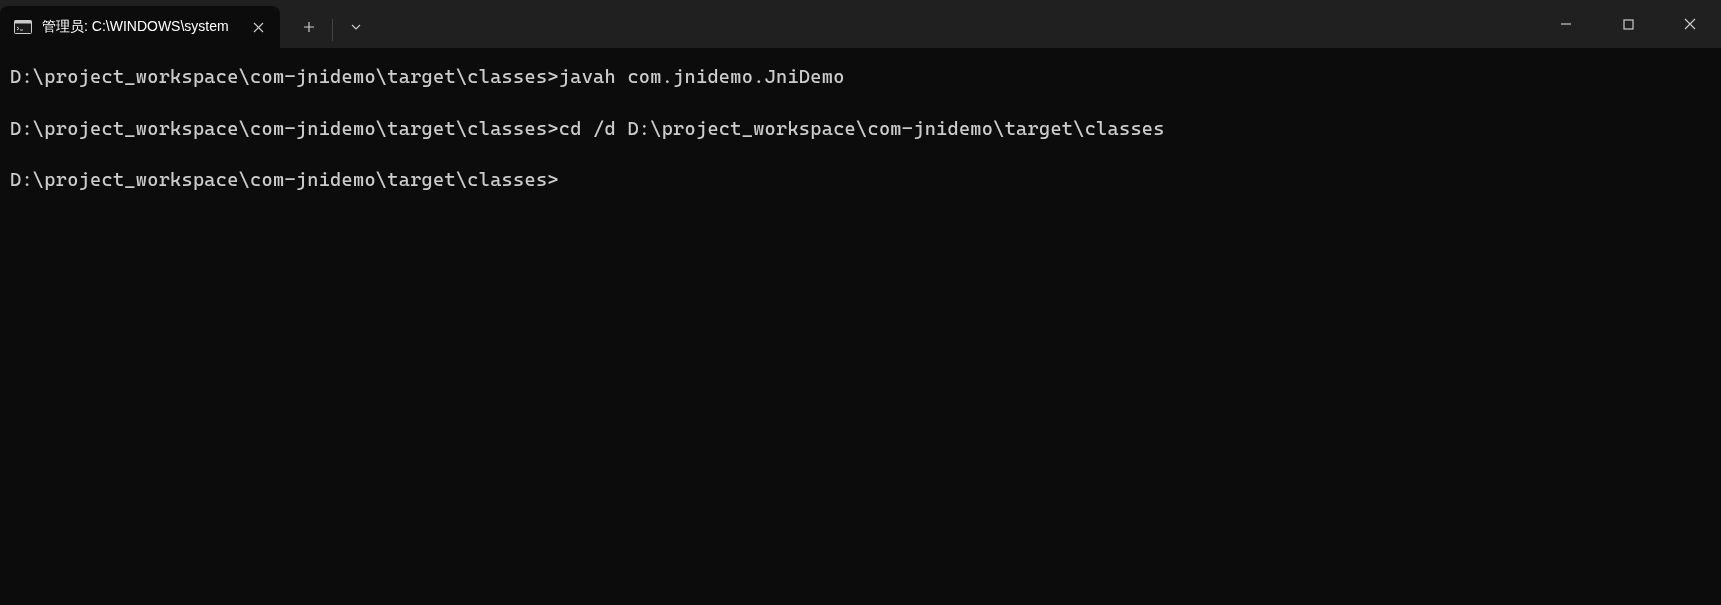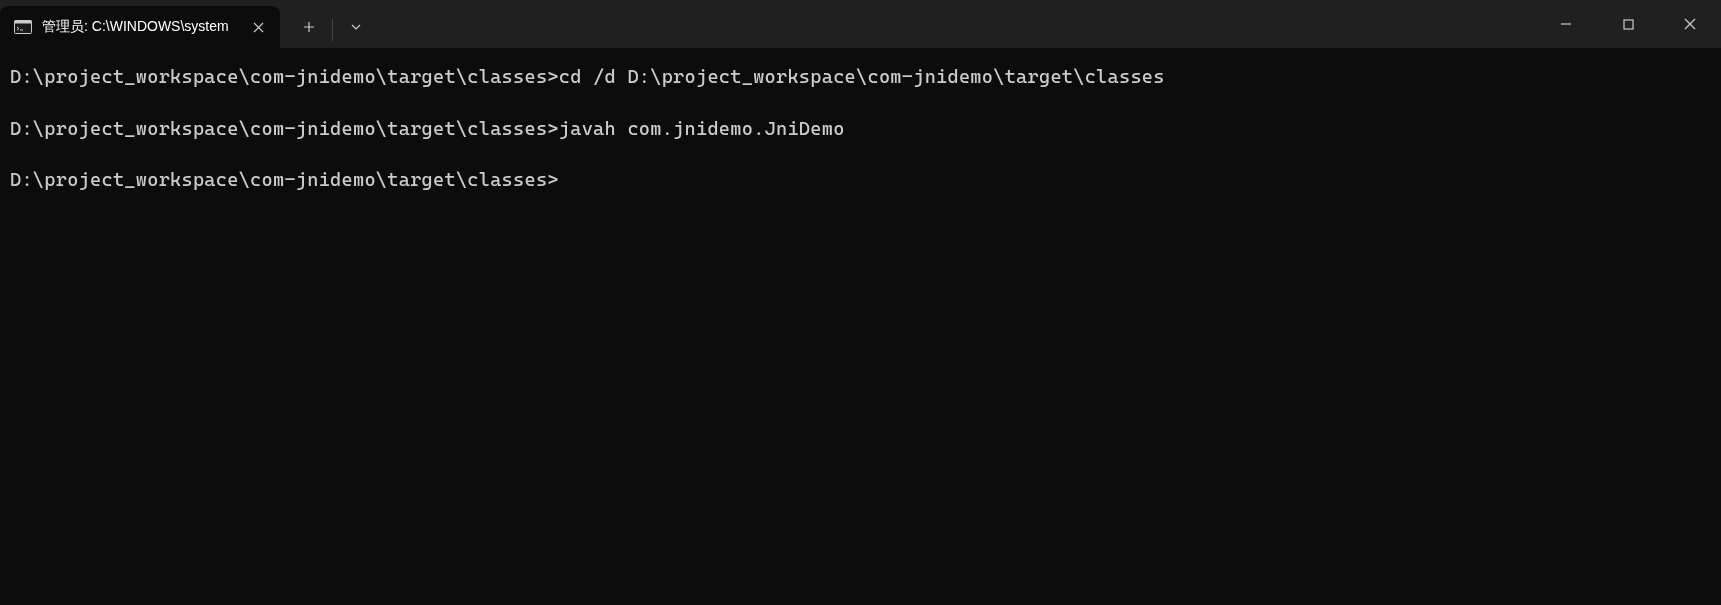--- a/index.html
+++ b/index.html
@@ -188,16 +188,16 @@
     </div>
     <div class="window-btn close">
       <svg width="12" height="12" viewBox="0 0 12 12">
         <path d="M1 1 L11 11 M11 1 L1 11" stroke="currentColor" stroke-width="1.2"></path>
       </svg>
     </div>
   </div>
 </div>
 
 <div class="terminal-content">
+  <div class="terminal-line"><span class="prompt">D:\project_workspace\com-jnidemo\target\classes&gt;</span><span class="command">javah com.jnidemo.JniDemo</span></div>
   <div class="terminal-line"><span class="prompt">D:\project_workspace\com-jnidemo\target\classes&gt;</span><span class="command">cd /d D:\project_workspace\com-jnidemo\target\classes</span></div>
-  <div class="terminal-line"><span class="prompt">D:\project_workspace\com-jnidemo\target\classes&gt;</span><span class="command">javah com.jnidemo.JniDemo</span></div>
   <div class="terminal-line"><span class="prompt">D:\project_workspace\com-jnidemo\target\classes&gt;</span><span class="command"></span></div>
 </div>
 
 </body></html>

